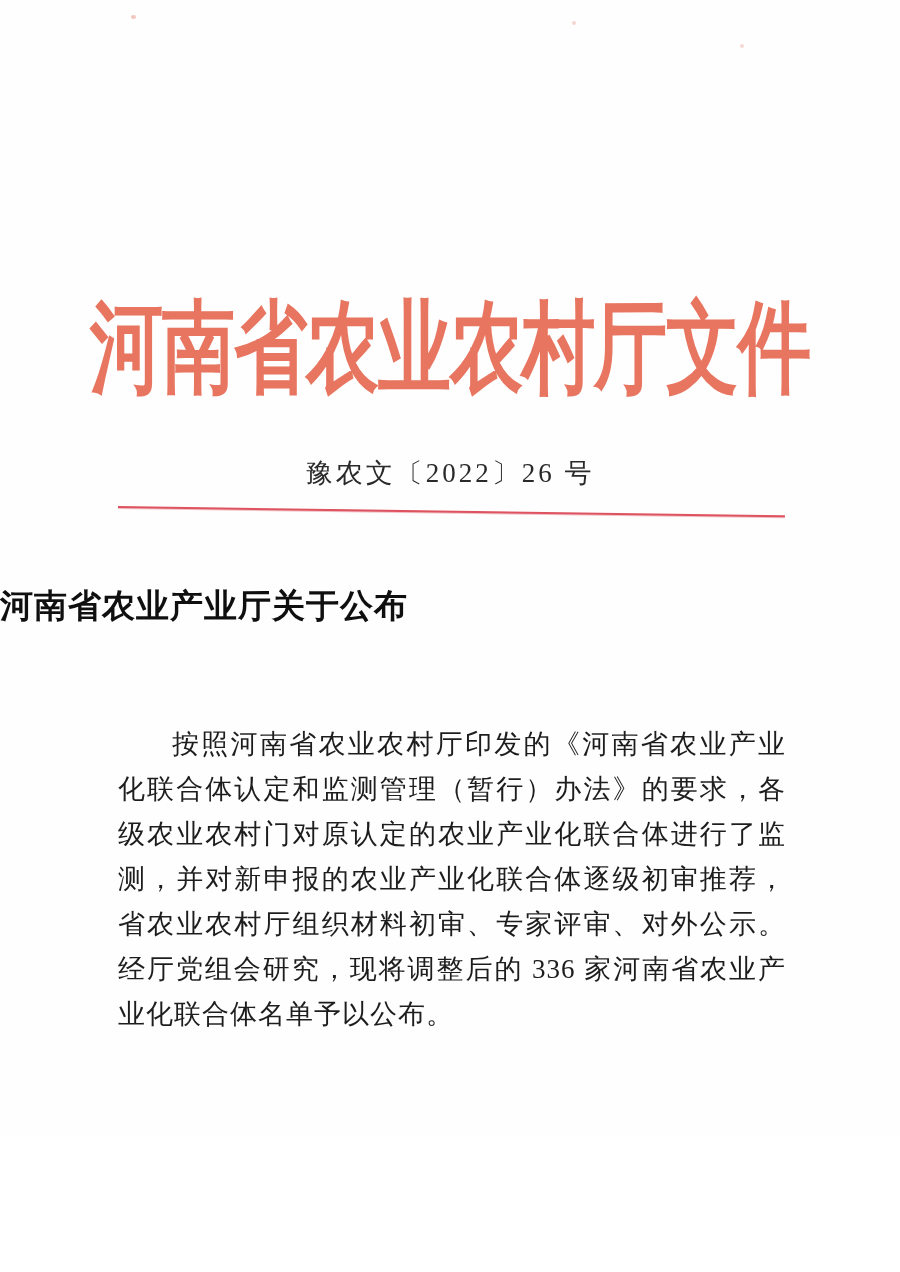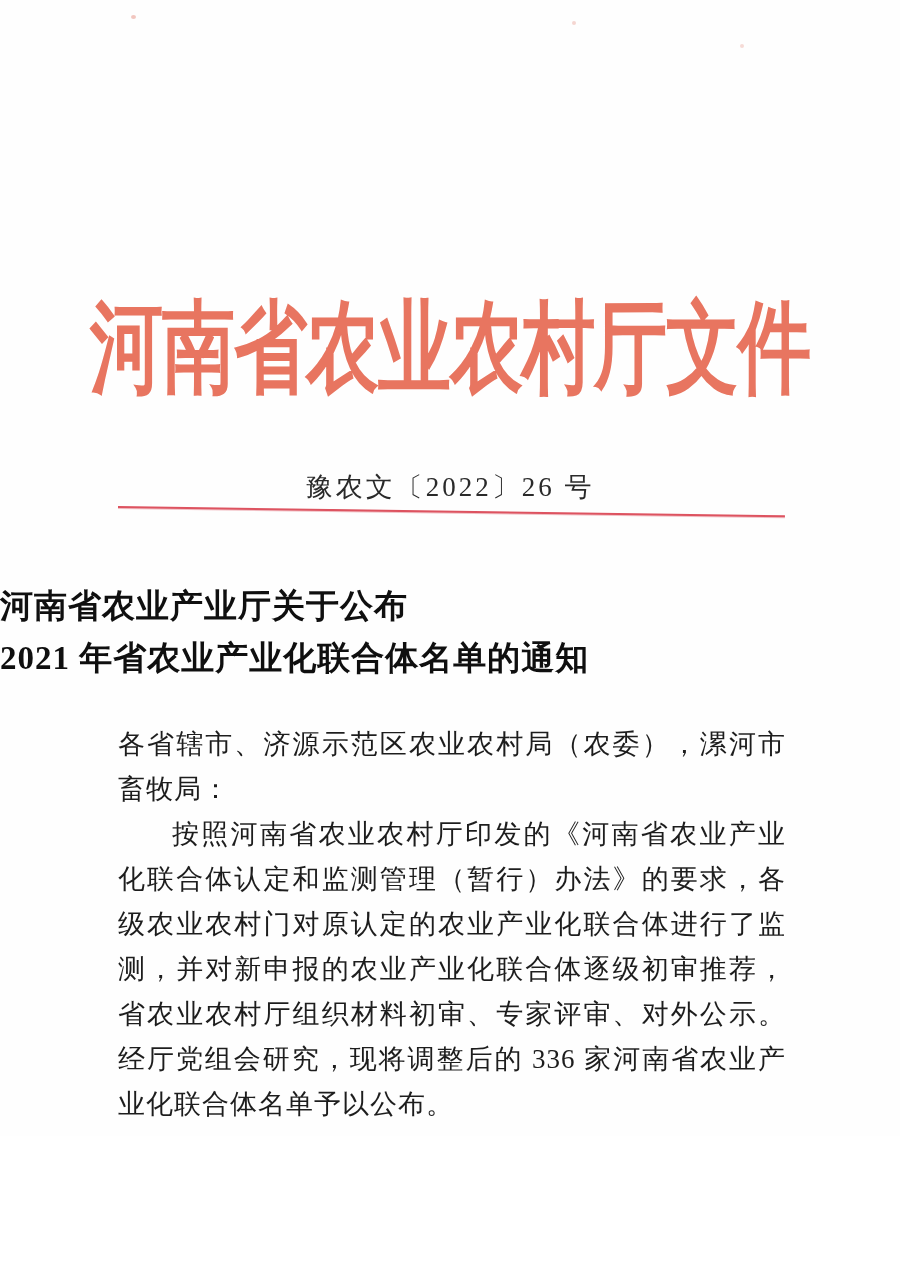--- a/index.html
+++ b/index.html
@@ -24,21 +24,21 @@
     font-weight: bold;
     white-space: nowrap;
     transform: scaleY(1.38);
     transform-origin: center top;
     letter-spacing: -1px;
   }
 
   
   .doc-number {
     position: absolute;
-    top: 469px;
+    top: 455px;
     left: 0;
     width: 900px;
     text-align: center;
     font-size: 27px;
     color: #2a2a2a;
     letter-spacing: 3px;
   }
 
   
   .red-rule {
@@ -117,23 +117,21 @@
   <span class="speck speck-4"></span>
 
   <div class="header-title">河南省农业农村厅文件</div>
 
   <div class="doc-number">豫农文〔2022〕26 号</div>
 
   <div class="red-rule"></div>
 
   <div class="doc-title">
     <div>河南省农业产业厅关于公布</div>
-    <div>2021 年省农业产业化联合体名单的通知</div>
   </div>
 
   <div class="body-text">
-    <p class="salutation">各省辖市、济源示范区农业农村局（农委），漯河市畜牧局：</p>
     <p class="para">按照河南省农业农村厅印发的《河南省农业产业化联合体认定和监测管理（暂行）办法》的要求，各级农业农村门对原认定的农业产业化联合体进行了监测，并对新申报的农业产业化联合体逐级初审推荐，省农业农村厅组织材料初审、专家评审、对外公示。经厅党组会研究，现将调整后的 336 家河南省农业产业化联合体名单予以公布。</p>
   </div>
 
   <div class="page-number">—1—</div>
 
 </div>
 
 </body></html>

